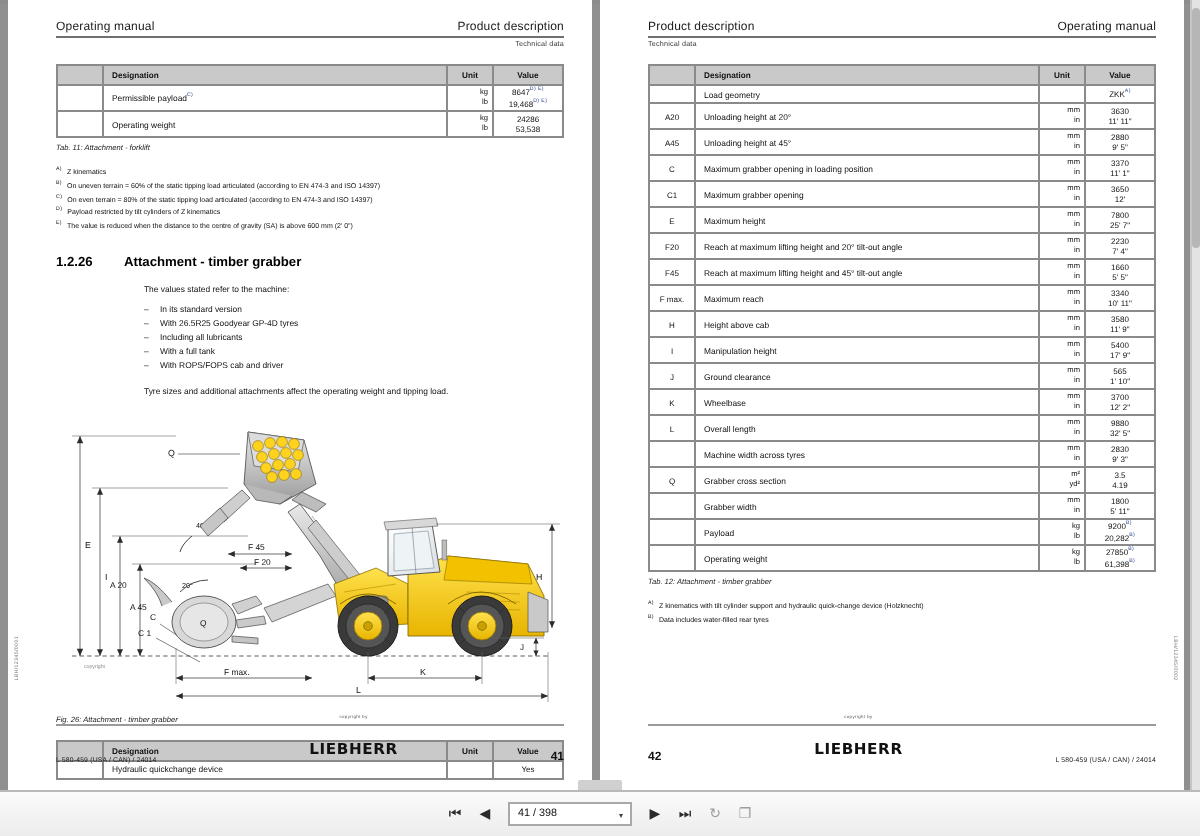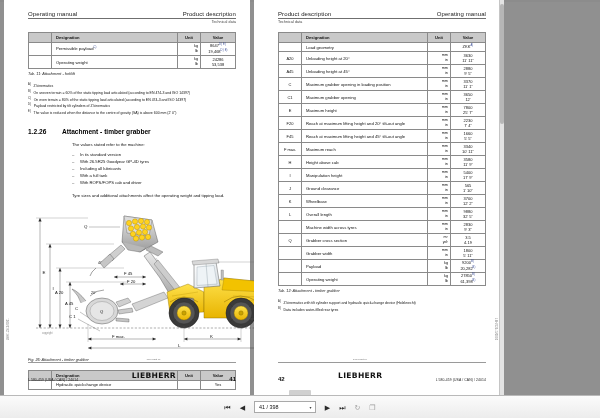--- a/index.html
+++ b/index.html
@@ -3,21 +3,21 @@
 <meta charset="utf-8">
 <style>
   html,body{margin:0;padding:0;}
   body{
     width:600px;height:418px;overflow:hidden;
     background:#8c8c8c;
     font-family:"Liberation Sans", sans-serif;
     -webkit-font-smoothing:antialiased;
   }
   .viewer{position:relative;width:600px;height:418px;background:#909090;}
-  .pages{position:absolute;left:0;top:0;width:504px;height:396px;display:flex;}
+  .pages{position:absolute;left:0;top:0;width:600px;height:396px;display:flex;}
   .page{
     position:relative;background:#fff;box-sizing:border-box;
     width:292px;height:396px;
     margin:0;
   }
   .page.left{margin-left:4px;margin-right:4px;}
   .page.right{margin-right:4px;}
   .pad{position:absolute;left:24px;right:14px;top:0;bottom:0;}
 
   

